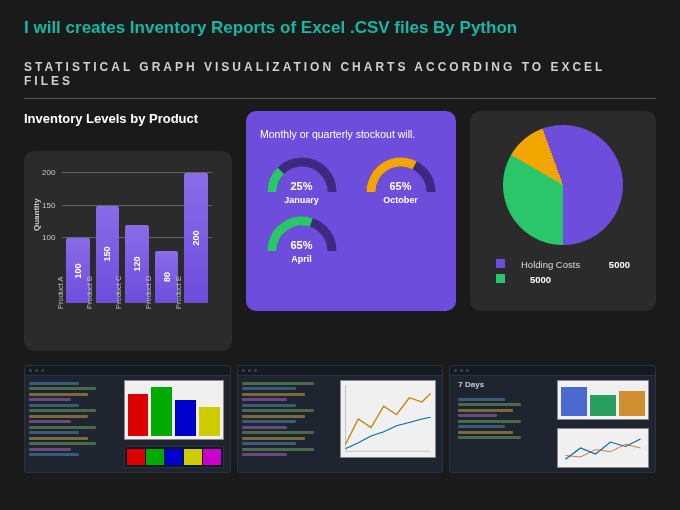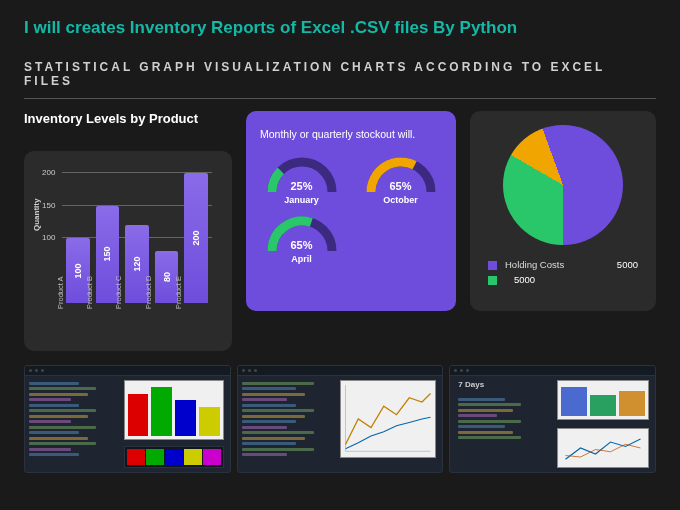--- a/index.html
+++ b/index.html
@@ -49,24 +49,24 @@
   .gauge { position: relative; width: 78px; height: 40px; margin: 0 auto; overflow: hidden;}
   .gauge svg { position: absolute; top: 0; left: 0; }
   .gval { position: absolute; bottom: 0; left: 0; right: 0; color: #fff; font-size: 11px; font-weight: 700; }
   .glabel { color: #fff; font-size: 9px; font-weight: 700; margin-top: 3px; }
 
   
   .piecol { width: 200px; }
   .piebox { height: 200px; display: flex; flex-direction: column; align-items: center;}
   .pie { width: 120px; height: 120px; border-radius: 50%; margin-top: 4px; margin-bottom: 10px; }
   .legend { width: 100%; font-size: 9.5px; }
-  .lrow { display: flex; align-items: flex-end; margin: 4px 8px; }
+  .lrow { display: flex; align-items: flex-start; margin: 4px 16px; gap: 8px; }
   .sw { width: 9px; height: 9px; margin-right: 8px; }
   .lname { flex: 1; color: #ddd; }
-  .lval { color: #fff; font-weight: 400; padding-left: 9px; }
+  .lval { color: #fff; font-weight: 700; padding-left: 9px; }
 
   
   .strip { display: flex; gap: 6px; margin-top: 14px; height: 108px; }
   .shot { flex: 1; background: #1e2530; border: 1px solid #2a3240; border-radius: 3px; position: relative; overflow: hidden; }
   .toolbar { height: 10px; background: #141a22; border-bottom: 1px solid #2a3240; display:flex; align-items:center; padding:0 4px; gap:3px;}
   .toolbar .dot { width:3px; height:3px; background:#444; border-radius:50%;}
   .codelines { padding: 3px 4px; }
   .codelines .ln { height: 3px; margin: 2.5px 0; border-radius: 1px; }
   .ln.a { background: #3a5a7a; width: 60%; }
   .ln.b { background: #4a6a4a; width: 80%; }

